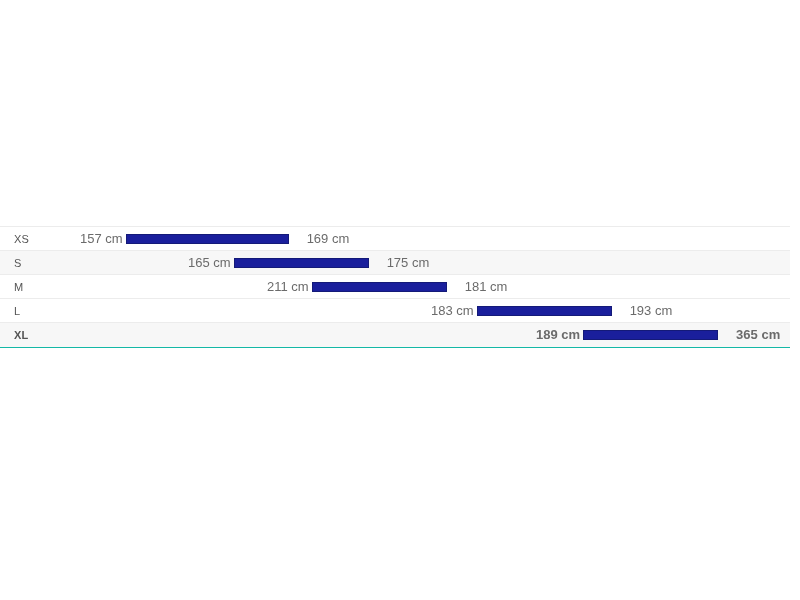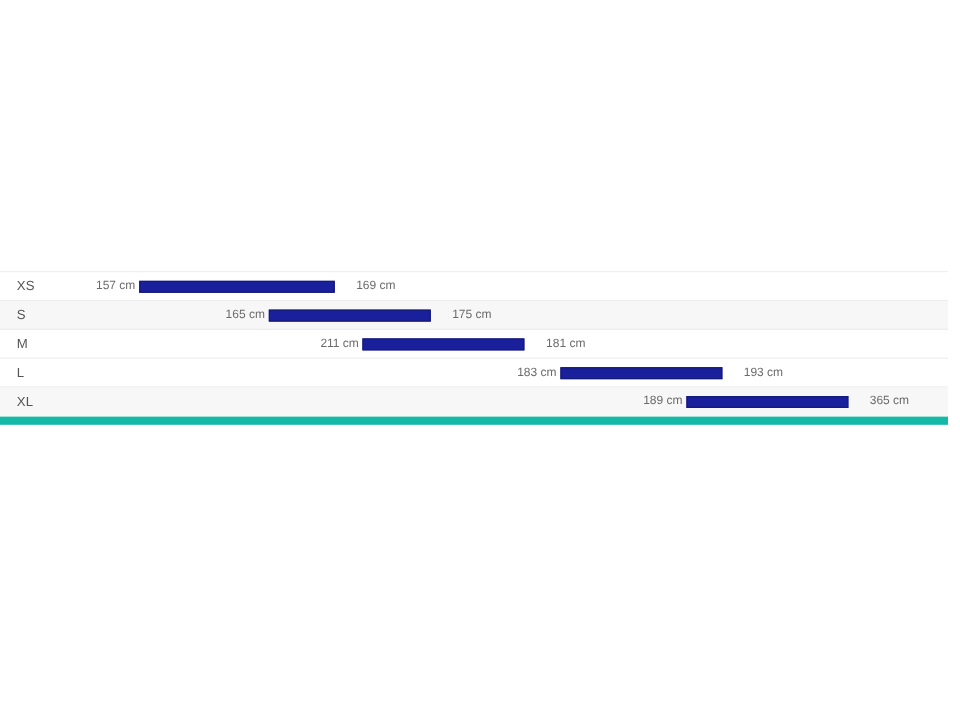--- a/index.html
+++ b/index.html
@@ -13,33 +13,34 @@
     font-family: "Liberation Sans", sans-serif;
     overflow: hidden;
   }
 
   #size-chart {
     position: absolute;
     left: 0;
     top: 226px;
     width: 790px;
     border-top: 1px solid #ececec;
-    border-bottom: 7px solid #14b8a6;
+    border-bottom: 1px solid #14b8a6;
     box-sizing: border-box;
   }
 
   .size-row {
     position: relative;
     height: 24px;
     box-sizing: border-box;
     border-bottom: 1px solid #ececec;
     background: #ffffff;
   }
   .size-row:last-child {
     border-bottom: none;
+    font-weight: bold;
   }
   .size-row.alt {
     background: #f7f7f7;
   }
 
   .size-label {
     position: absolute;
     left: 14px;
     top: 0;
     height: 24px;
@@ -62,21 +63,21 @@
     position: absolute;
     top: 0;
     height: 24px;
     display: flex;
     align-items: center;
     white-space: nowrap;
   }
 
   .range-min,
   .range-max {
-    font-size: 10px;
+    font-size: 13px;
     color: #6b6b6b;
     line-height: 24px;
   }
   .range-min { margin-right: 3px; }
   .range-max { margin-left: 18px; }
 
   .range-bar {
     height: 10px;
     background: #1a1f9c;
     border: 1px solid #141a78;

